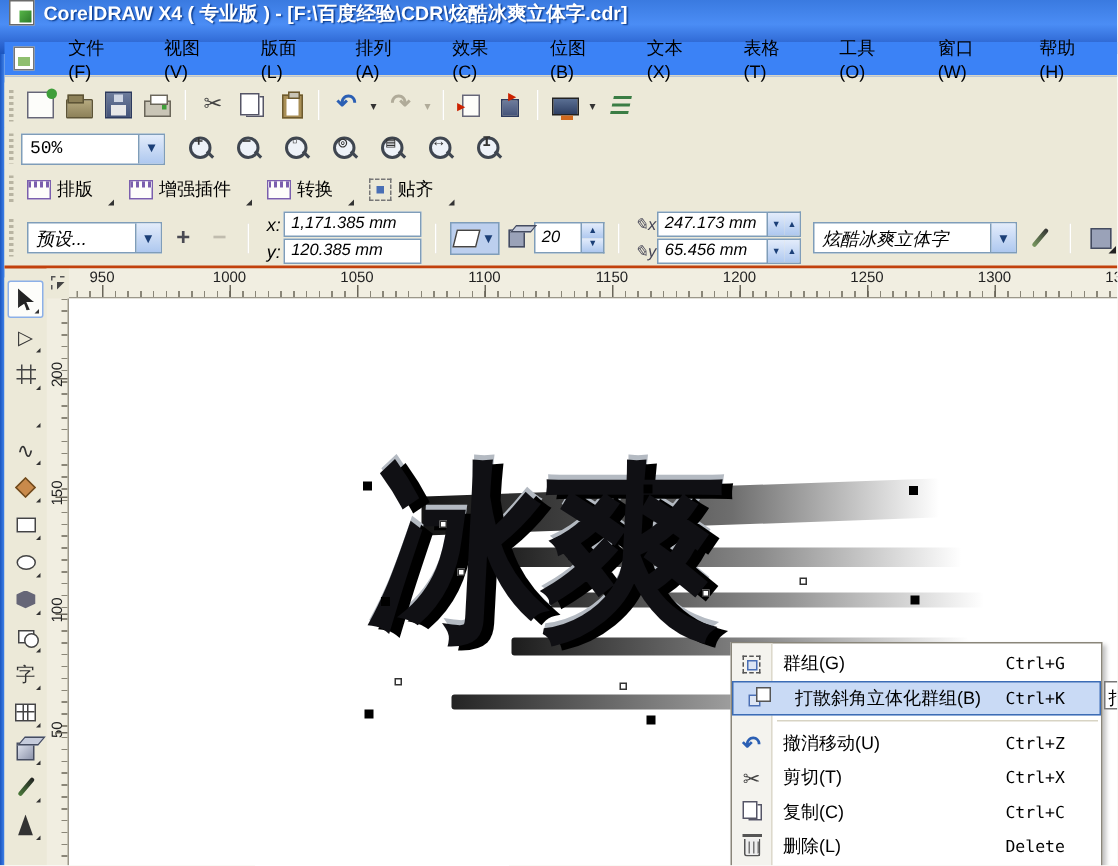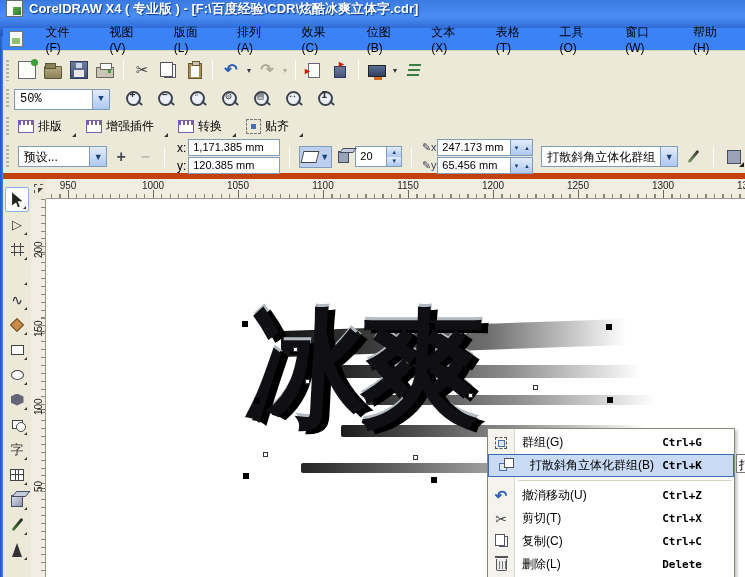--- a/index.html
+++ b/index.html
@@ -82,21 +82,21 @@
 
   
   .cbtn { display:flex; align-items:center; gap:4px; padding:2px 6px 2px 4px; position:relative; margin-right:14px; }
   .cbtn .flyout { position:absolute; right:-8px; bottom:0; width:0; height:0; border-left:4px solid transparent; border-bottom:4px solid #333; }
   .mini-win { width:16px; height:13px; border:1px solid #7b5fae; background:#fdfdfa; position:relative; }
   .mini-win::before { content:""; position:absolute; left:0; top:0; right:0; height:4px; background:repeating-linear-gradient(90deg,#7b5fae 0 2px,#fdfdfa 2px 4px); }
   .mini-grid { width:15px; height:15px; border:1px dashed #777; position:relative; }
   .mini-grid::before { content:""; position:absolute; left:4px; top:4px; width:5px; height:5px; background:#4a6fb5; }
 
   
-  .propbar { top:140px; height:39px; gap:4px; border-bottom:6px solid #c2410c; }
+  .propbar { top:140px; height:39px; gap:4px; border-bottom:2px solid #c2410c;font-style:italic; }
   .field { background:#fff; border:1px solid #7f9db9; height:17px; padding:1px 4px; white-space:nowrap; font-size:11px; }
   .xy-grid { display:grid; grid-template-columns:14px 92px; grid-row-gap:1px; align-items:center; }
   .xy-grid .lab { text-align:right; padding-right:2px; }
   .spin { display:flex; flex-direction:column; width:15px; border:1px solid #7f9db9; border-left:none; height:21px; }
   .spin b { flex:1; background:linear-gradient(180deg,#e3ecfb,#aec8ef); font-size:6px; color:#1b3f77; display:flex; align-items:center; justify-content:center; font-weight:normal; }
   .spinpair { display:flex; width:22px; height:17px; border:1px solid #7f9db9; border-left:none; }
   .spinpair b { flex:1; background:linear-gradient(180deg,#e3ecfb,#aec8ef); font-size:6px; color:#1b3f77; display:flex; align-items:center; justify-content:center; font-weight:normal; }
   .pm-btn { font-size:16px; font-weight:bold; color:#4a4a52; width:22px; text-align:center; }
   .pm-btn.dis { color:#c0bcae; }
   .extrude-dd { display:flex; align-items:center; background:#bccfee; border:1px solid #7f9db9; height:22px; padding:0 2px; gap:2px; }
@@ -168,24 +168,24 @@
   .art-ext { color:#000; left:7px; top:-25px; }
   .art-main { color:#101014; }
 
   .handle { position:absolute; width:6px; height:6px; background:#000; }
   .marker { position:absolute; width:5px; height:5px; background:#fff; border:1px solid #333; }
 
   
   .ctxmenu { position:absolute; left:441px; top:229px; width:248px; background:#fff; border:1px solid #8a867a;
     box-shadow:2px 2px 3px rgba(0,0,0,.25); padding:2px 0; z-index:10; }
   .ctxmenu::before { content:""; position:absolute; left:0; top:0; bottom:0; width:26px; background:#f4f3ee; border-right:1px solid #ddd9cc; }
-  .mi { display:flex; align-items:center; height:23px; position:relative; padding-right:12px; }
+  .mi { display:flex; align-items:center; height:23px; position:relative; padding-right:4px; }
   .mi .mico { width:26px; display:flex; align-items:center; justify-content:center; flex:none; z-index:1; }
   .mi .mlabel { padding-left:8px; white-space:nowrap; }
-  .mi .mshortcut { margin-left:auto; padding-right:20px; font-family:"DejaVu Sans Mono", monospace; font-size:11px;font-weight:bold; }
+  .mi .mshortcut { margin-left:auto; padding-right:20px; font-family:"DejaVu Sans Mono", monospace; font-size:11px; }
   .mi.highlighted { background:#c9daf5; outline:1px solid #3c6cb5; outline-offset:-1px;gap:8px; }
   .msep { height:1px; background:#d8d4c4; margin:3px 2px 3px 30px; }
 
   .group-icon { width:12px; height:12px; border:1px dashed #555; position:relative; }
   .group-icon::after { content:""; position:absolute; left:2px; top:2px; width:5px; height:5px; border:1px solid #4a6fb5; background:#dde6f5; }
   .ungroup-icon { width:8px; height:8px; border:1px solid #4a6fb5; background:#dde6f5; position:relative; margin:3px 0 0 3px; }
   .ungroup-icon::before { content:""; position:absolute; left:4px; top:-6px; width:8px; height:8px; border:1px solid #555; background:#fff; }
   .undo-icon2::before { content:"\21B6"; color:#2b5fb4; font-weight:bold; font-size:15px; }
   .cut-icon2::before { content:"\2702"; color:#444; font-size:14px; }
   .copy-icon2 { width:9px; height:11px; background:#fff; border:1px solid #556; position:relative; margin-left:4px; }
@@ -405,21 +405,21 @@
           <b>▲</b>
         </span>
       <span class="pen-xy-icon">✎y</span>
       <span class="field">65.456 mm</span>
       <span class="spinpair">
           <b>▼</b>
           <b>▲</b>
         </span>
     </span>
     <span class="combo" style="width:148px;margin-left:4px">
-      <span class="val">打散斜角立体化群组</span>
+      <span class="val">炫酷冰爽立体字</span>
       <span class="dd">▼</span>
     </span>
     <span class="tool-btn">
         <span class="dropper-ic"></span>
       </span>
     <span class="tsep"></span>
     <span class="tool-btn">
         <span class="rotate-ic"></span>
       </span>
   </div>

